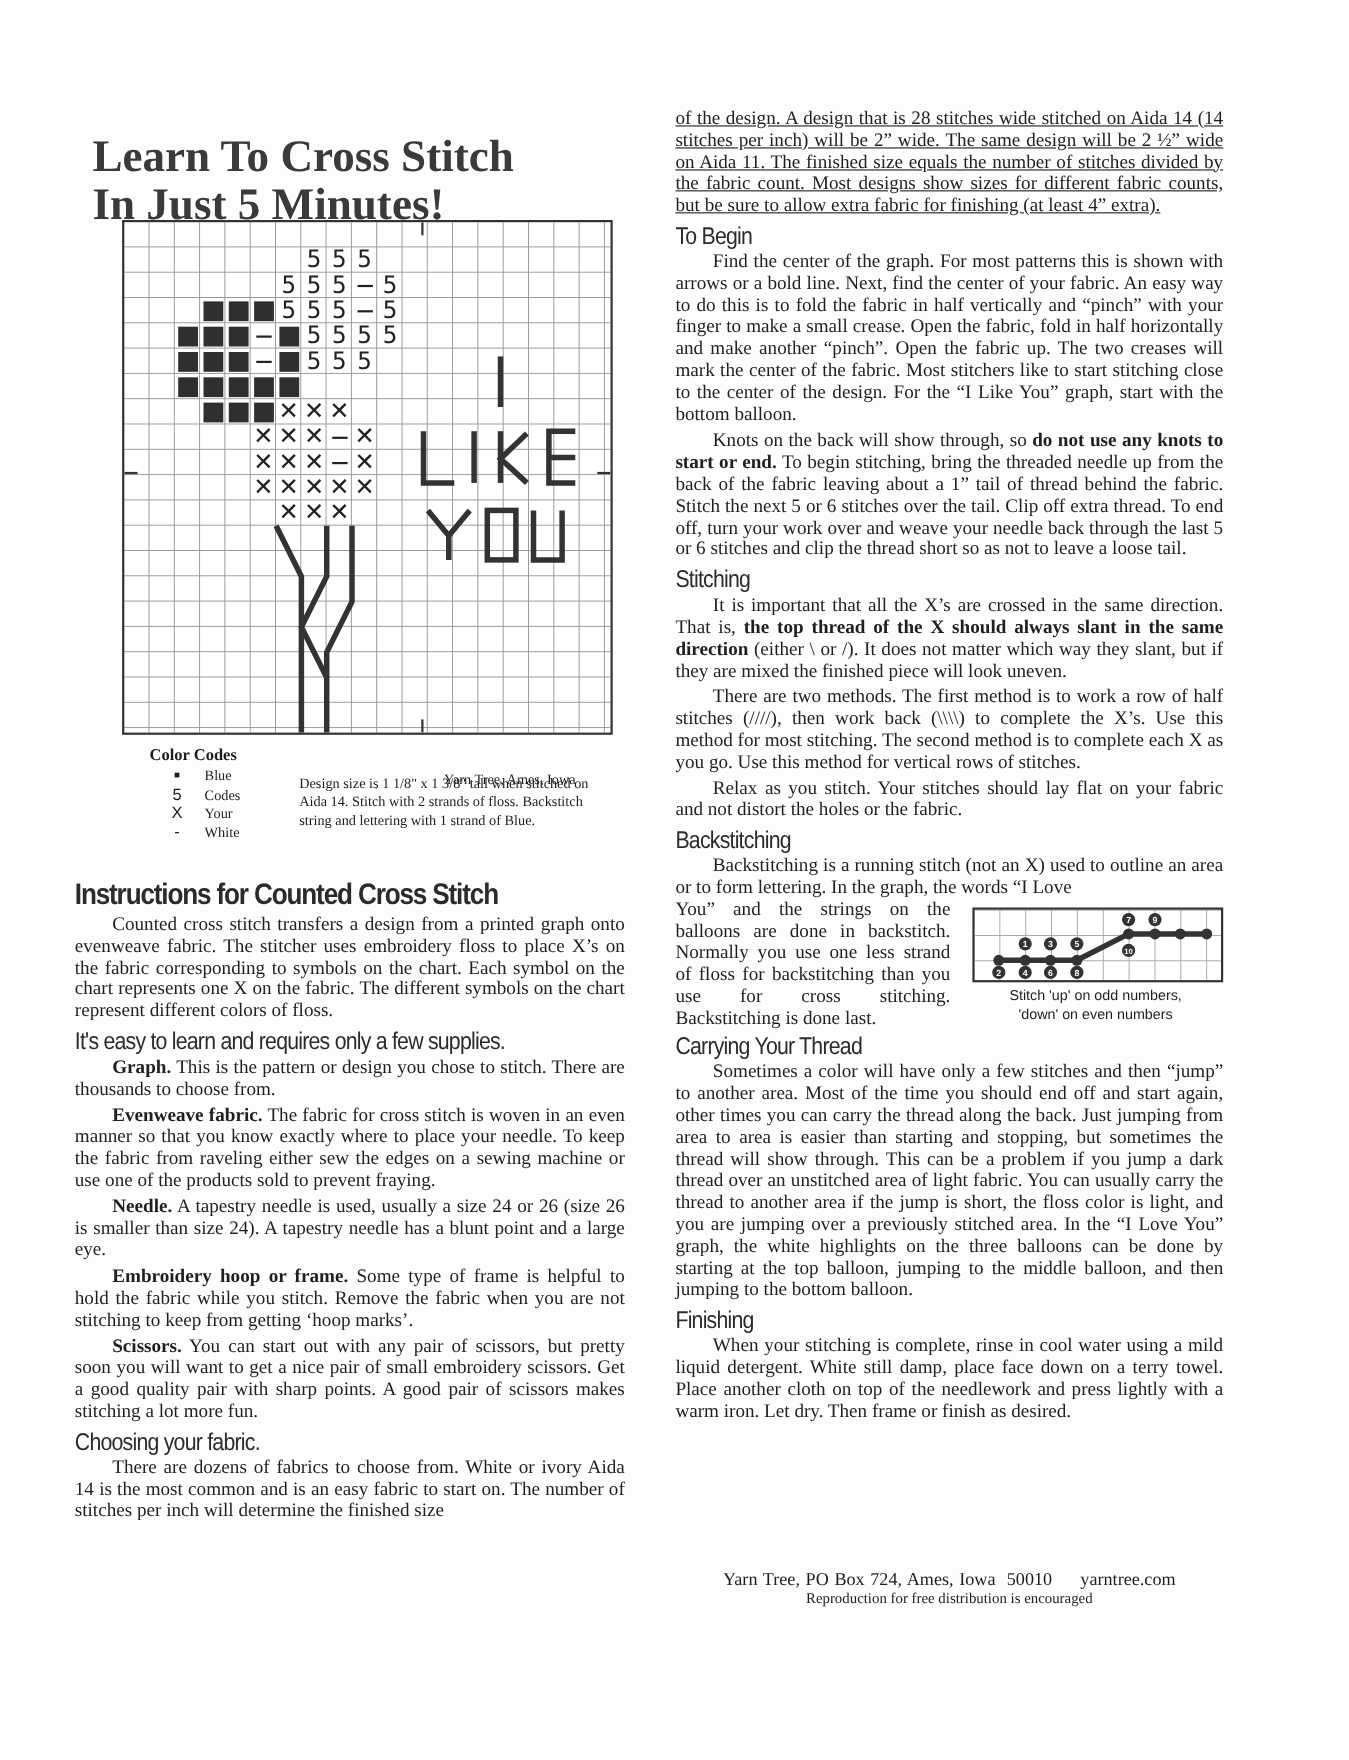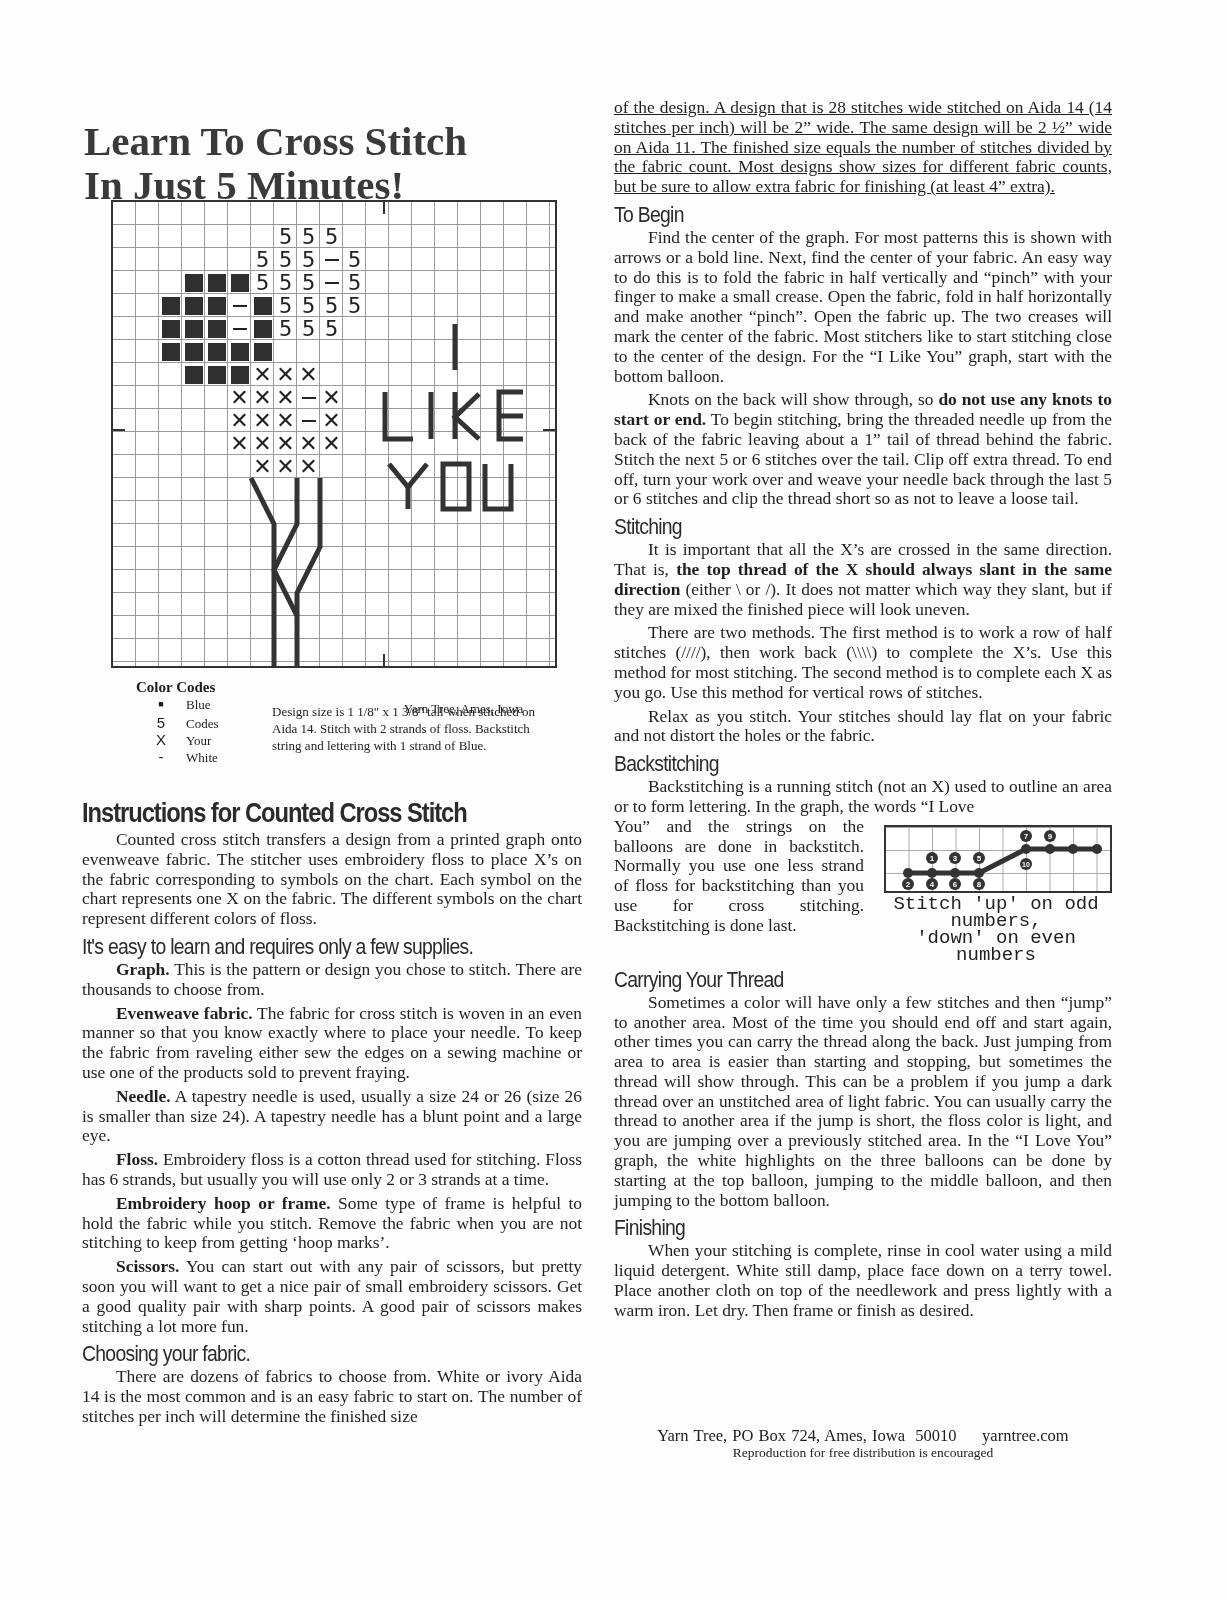--- a/index.html
+++ b/index.html
@@ -21,35 +21,35 @@
   #chart svg { position: absolute; left: 0; top: 0; }
 
   #yarn-tree-credit { position: absolute; left: 370px; top: 678px; width: 187px; text-align: center; font-family: "Liberation Serif", serif; font-size: 13px; margin-top: 23px; }
   #legend-title { position: absolute; left: 136px; top: 679px; font-family: "Liberation Serif", serif; font-weight: bold; font-size: 15px; }
   .legend-row { position: absolute; left: 150px; font-family: "Liberation Serif", serif; font-size: 13px; height: 17px; }
   .legend-row .sym { display: inline-block; width: 22px; text-align: center; font-family: "Liberation Sans", sans-serif; font-size: 15px; }
   .legend-row .lbl { display: inline-block; margin-left: 14px; }
   #design-size { position: absolute; left: 272px; top: 703px; width: 290px; font-family: "Liberation Serif", serif; font-size: 13px; line-height: 17px; }
 
   .col { position: absolute; width: 500px; font-family: "Liberation Serif", serif; font-size: 17.4px; line-height: 19.8px; text-align: justify; color: #1f1f1f; }
-  #left-col { left: 82px; top: 797px; }
+  #left-col { left: 68px; top: 797px; }
   #right-col { left: 614px; top: 98px; width: 498px; }
   .col p { margin: 0 0 4px 0; text-indent: 34px; }
   .col p.noindent { text-indent: 0; text-decoration: underline; }
   .h-big { font-family: "Liberation Sans", sans-serif; font-weight: bold; font-size: 27px; line-height: 33px; letter-spacing: -1.2px; transform: scaleX(0.88); transform-origin: left; white-space: nowrap; color: #2b2b2b; }
   .h-sub { font-family: "Liberation Sans", sans-serif; font-size: 22px; line-height: 27px; letter-spacing: -0.8px; transform: scaleX(0.88); transform-origin: left; white-space: nowrap; color: #2b2b2b; margin-top: 2px; }
   .b { font-weight: bold; }
 
   #bs-wrap { position: relative; }
   #bs-text { width: 250px; float: left; }
   #bs-figure { float: right; width: 232px; margin-top: 8px; }
   #bs-diagram { width: 224px; height: 64px; border: 2px solid #333; margin-left: 4px; position: relative; background-color: #fff;
     background-image: linear-gradient(to right, #aaa 1px, transparent 1px), linear-gradient(to bottom, #aaa 1px, transparent 1px);
     background-size: 23.5px 23px; background-position: -1px 0px; }
-  #bs-caption { font-family: Liberation Mono, monospace; font-size: 19px; line-height: 17px; text-align: center; margin-top: 3px; }
+  #bs-caption { font-family: Liberation Sans, sans-serif; font-size: 13px; line-height: 17px; text-align: center; margin-top: 3px; }
   .clear { clear: both; }
 
   #footer { position: absolute; left: 614px; top: 1427px; width: 498px; text-align: center; font-family: "Liberation Serif", serif; }
   #footer-address { font-size: 16.5px; line-height: 18px; word-spacing: 1px; }
   #footer-note { font-size: 13.5px; line-height: 16px; }
 </style>
 </head>
 <body>
 
 <h1 id="title">
@@ -172,21 +172,20 @@
 </div>
 <div id="design-size">Design size is 1 1/8" x 1 3/8" tall when stitched on Aida 14.  Stitch with 2 strands of floss.  Backstitch string and lettering with 1 strand of Blue.</div>
 
 <div id="left-col" class="col">
   <div class="h-big">Instructions for Counted Cross Stitch</div>
   <p>Counted cross stitch transfers a design from a printed graph onto evenweave fabric. The stitcher uses embroidery floss to place X’s on the fabric corresponding to symbols on the chart. Each symbol on the chart represents one X on the fabric. The different symbols on the chart represent different colors of floss.</p>
   <div class="h-sub">It's easy to learn and requires only a few supplies.</div>
   <p><span class="b">Graph.</span><span> This is the pattern or design you chose to stitch. There are thousands to choose from.</span></p>
   <p><span class="b">Evenweave fabric.</span><span> The fabric for cross stitch is woven in an even manner so that you know exactly where to place your needle. To keep the fabric from raveling either sew the edges on a sewing machine or use one of the products sold to prevent fraying.</span></p>
   <p><span class="b">Needle.</span><span> A tapestry needle is used, usually a size 24 or 26 (size 26 is smaller than size 24). A tapestry  needle has a blunt point and a large eye.</span></p>
-  <p><span class="b">Floss.</span><span> Embroidery floss is a cotton thread used for stitching. Floss has 6 strands, but usually you will use only 2 or 3 strands at a time.</span></p>
   <p><span class="b">Embroidery hoop or frame.</span><span> Some type of frame is helpful to hold the fabric while you stitch. Remove the fabric when you are not stitching to keep from getting ‘hoop marks’.</span></p>
   <p><span class="b">Scissors.</span><span> You can start out with any pair of scissors, but pretty soon you will want to get a nice pair of small embroidery scissors. Get a good quality pair with sharp points. A good pair of scissors makes stitching a lot more fun.</span></p>
   <div class="h-sub">Choosing your fabric.</div>
   <p>There are dozens of fabrics to choose from. White or ivory Aida 14 is the most common and is an easy fabric to start on. The number of stitches per inch will determine the finished size</p>
 </div>
 
 <div id="right-col" class="col">
   <p class="noindent">of the design. A design that is 28 stitches wide stitched on Aida 14 (14 stitches per inch) will be 2” wide. The same design will be 2 ½” wide on Aida 11. The finished size equals the number of stitches divided by the fabric count. Most designs show sizes for different fabric counts, but be sure to allow extra fabric for finishing (at least 4” extra).</p>
   <div class="h-sub">To Begin</div>
   <p>Find the center of the graph. For most patterns this is shown with arrows or a bold line. Next, find the center of your fabric. An easy way to do this is to fold the fabric in half vertically and “pinch” with your finger to make a small crease. Open the fabric, fold in half horizontally and make another “pinch”. Open the fabric up. The two creases will mark the center of the fabric. Most stitchers like to start stitching close to the center of the design. For the “I Like You” graph, start with the bottom balloon.</p>

